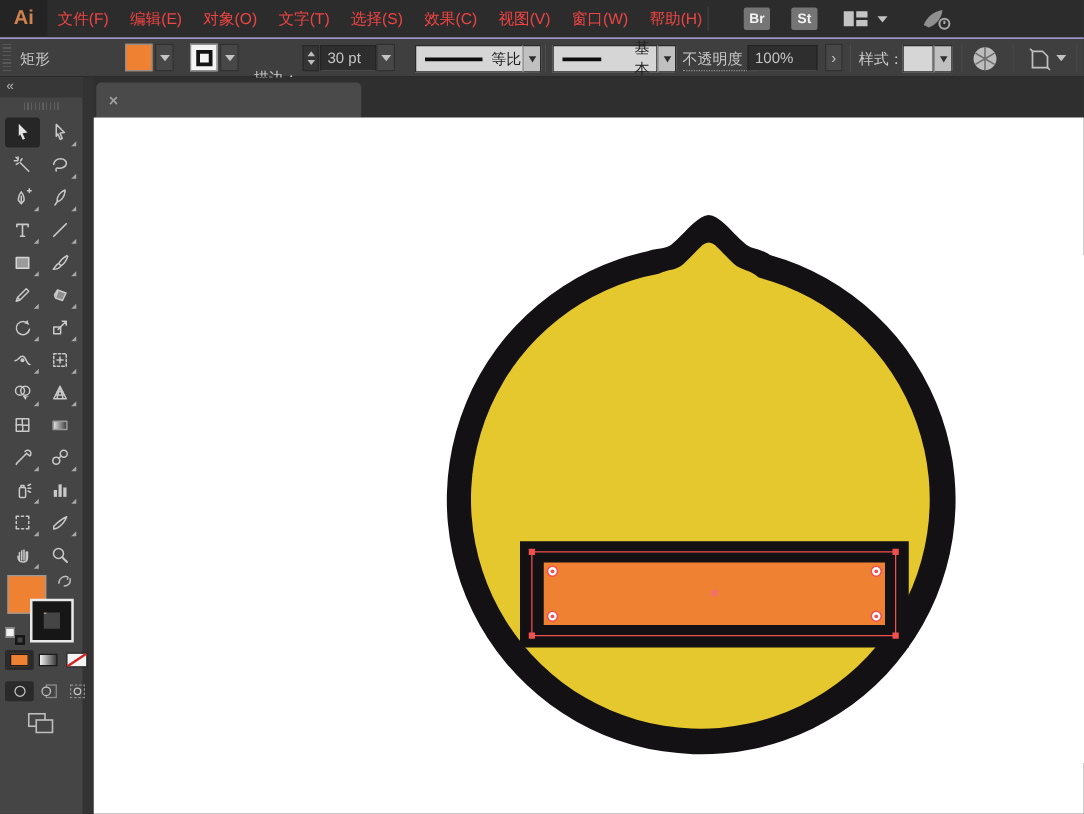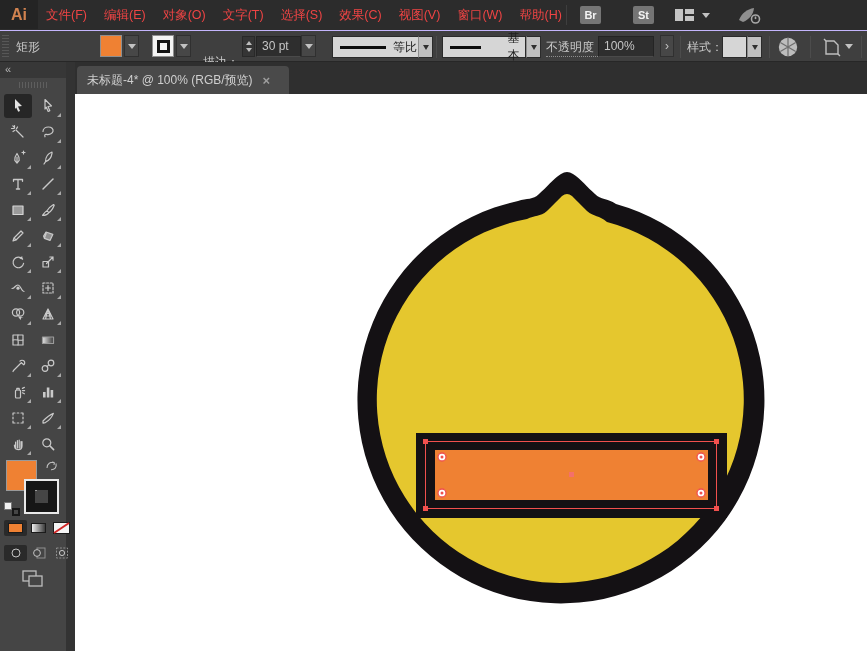--- a/index.html
+++ b/index.html
@@ -95,21 +95,21 @@
     <span class="menu-item">编辑(E)</span>
     <span class="menu-item">对象(O)</span>
     <span class="menu-item">文字(T)</span>
     <span class="menu-item">选择(S)</span>
     <span class="menu-item">效果(C)</span>
     <span class="menu-item">视图(V)</span>
     <span class="menu-item">窗口(W)</span>
     <span class="menu-item">帮助(H)</span>
   </div>
   <div id="menubar-sep"></div>
-  <div class="appbtn" style="left:580px;">Br</div>
+  <div class="appbtn" style="left:595px;">Br</div>
   <div class="appbtn" style="left:633px;">St</div>
   <div class="iconbtn" style="left:674px; top:7px;">
     <svg width="21" height="16" viewBox="0 0 21 16">
       <rect x="1" y="2" width="8" height="12" fill="#C4C4C4"></rect>
       <rect x="11" y="2" width="9" height="5" fill="#C4C4C4"></rect>
       <rect x="11" y="9" width="9" height="5" fill="#C4C4C4"></rect>
     </svg>
   </div>
   <div class="iconbtn" style="left:702px; top:13px;">
       <div class="chev"></div>
@@ -198,21 +198,20 @@
   </div>
   <div class="iconbtn" style="left:845px; top:13px;">
       <div class="chev"></div>
     </div>
 
   <div class="cb-sep" style="left:861px;"></div>
 </div>
 
 <div id="tabbar">
   <div id="doc-tab">
-    <span class="title">未标题-4* @ 100% (RGB/预览)</span>
     <span class="close">×</span>
   </div>
 </div>
 
 <div id="toolbar">
   <div id="toolpanel">
     <div id="tb-header">«</div>
     <div id="tb-grip"></div>
 
     <div id="tools">

